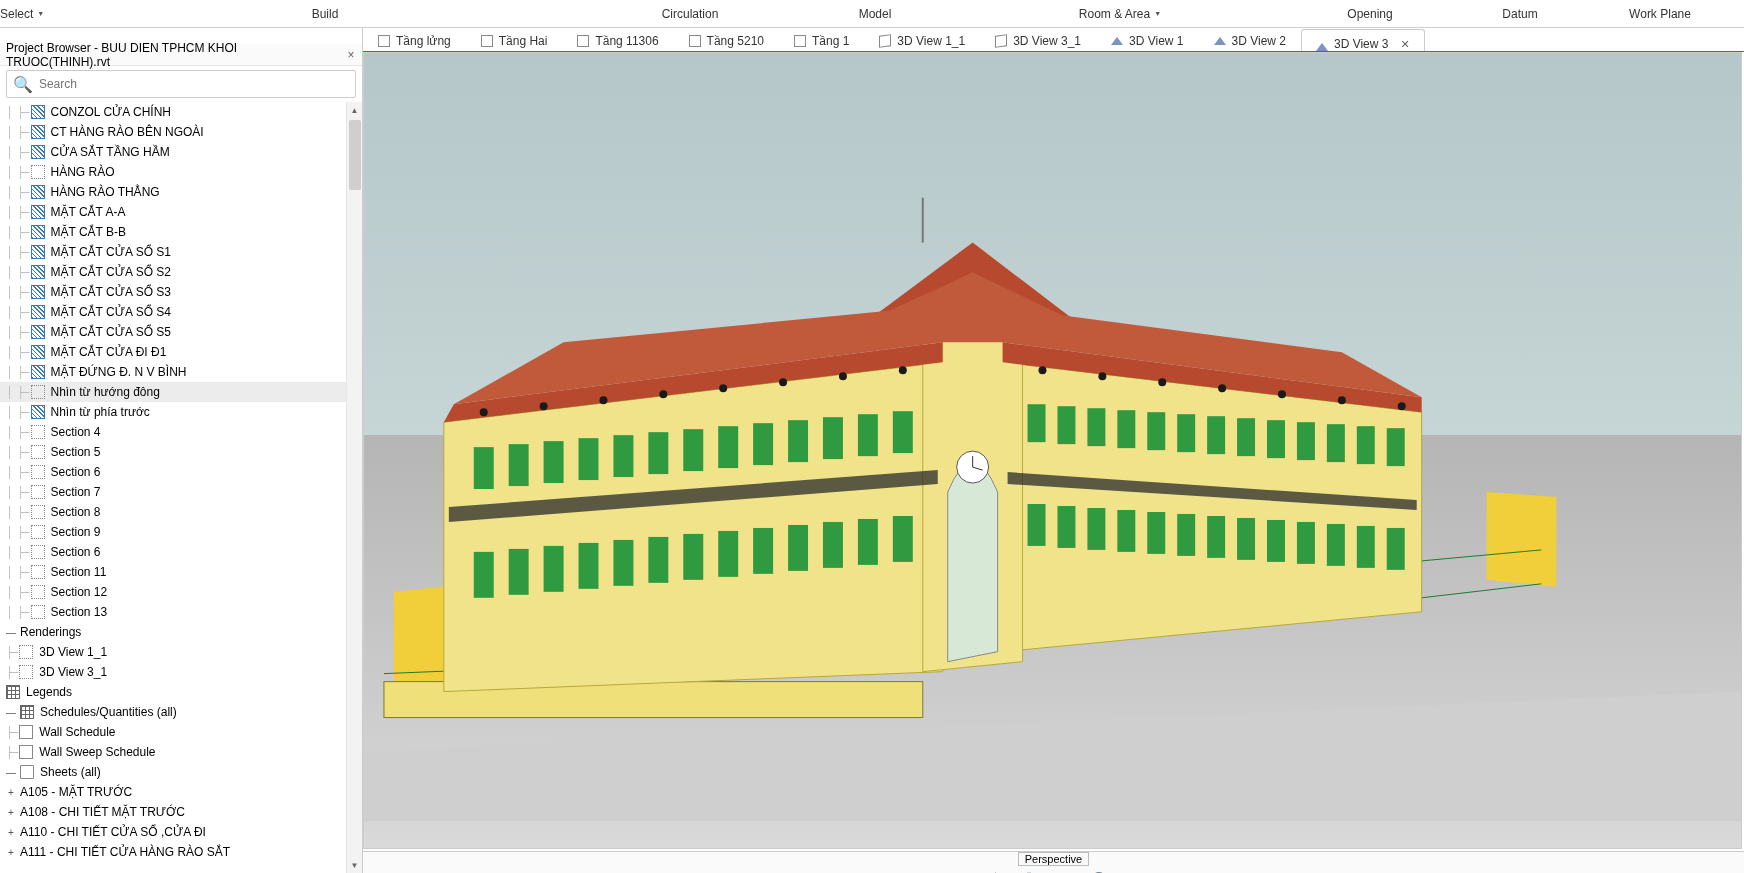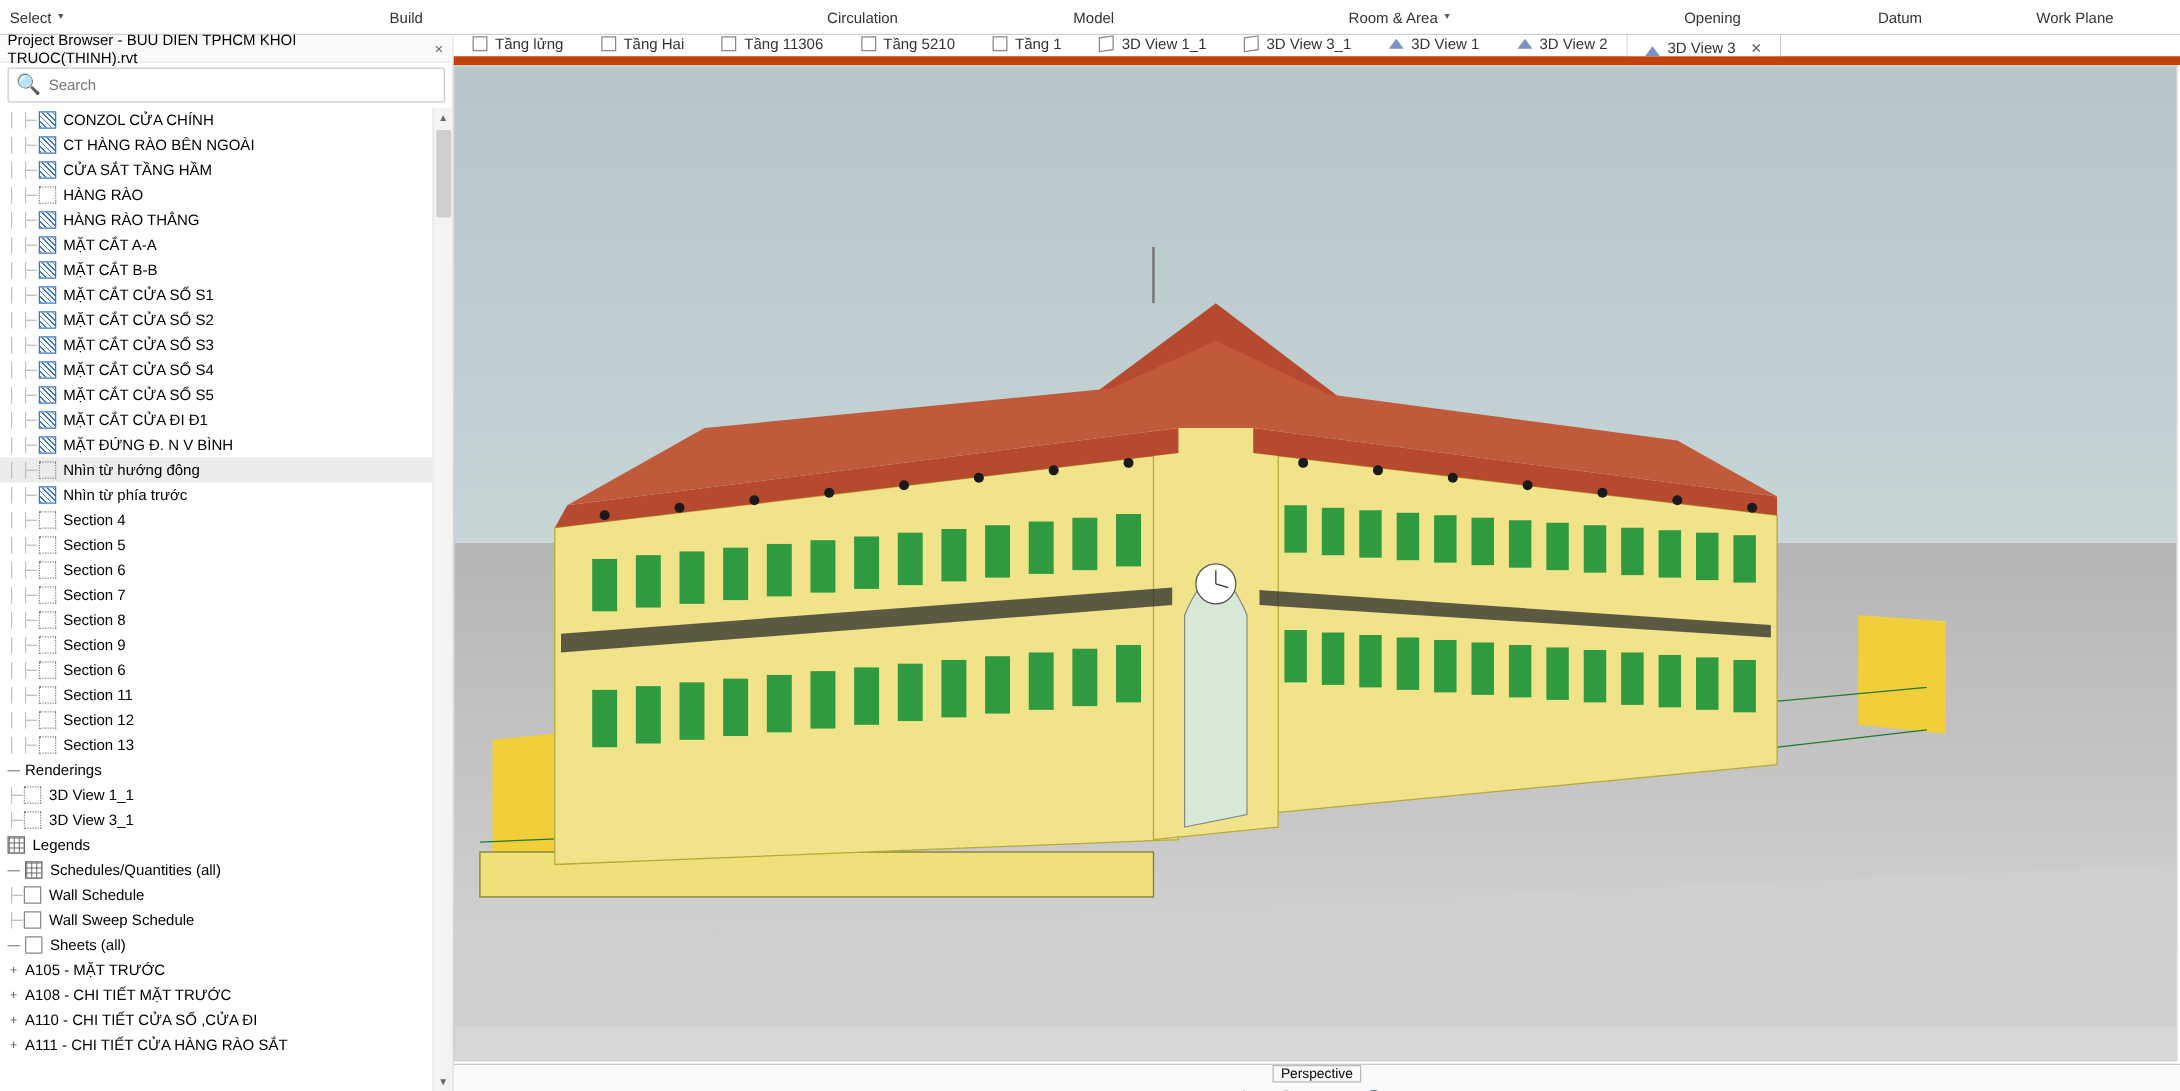--- a/index.html
+++ b/index.html
@@ -3,35 +3,35 @@
 <meta charset="utf-8">
 <style>
 * { box-sizing: border-box; margin: 0; padding: 0; font-family: "Segoe UI", Arial, sans-serif; }
 html, body { width: 1744px; height: 873px; overflow: hidden; background: #fff; }
 
 .ribbon {
   height: 28px; display: flex; align-items: center;
   border-bottom: 1px solid #d0d0d0; background: #fff; font-size: 12px; color: #333;
 }
 .ribbon .group { text-align: center; }
-.ribbon .sel { width: 60px; display:flex; align-items:center; justify-content:center; gap:4px;}
+.ribbon .sel { width: 60px; display:flex; align-items:center; gap:4px;}
 .ribbon .sel::after { content:"▼"; font-size:7px; color:#555;}
 .ribbon .w-build { flex: 0 0 530px; }
 .ribbon .w-circ  { flex: 0 0 200px; }
 .ribbon .w-model { flex: 0 0 170px; }
 .ribbon .w-room  { flex: 0 0 320px; display:flex; align-items:center; justify-content:center; gap:4px;}
 .ribbon .w-room::after { content:"▼"; font-size:7px; color:#555;}
 .ribbon .w-open  { flex: 0 0 180px; }
 .ribbon .w-datum { flex: 0 0 120px; }
 .ribbon .w-wp    { flex: 0 0 160px; }
 
 .body-row { display:flex; height: calc(100% - 28px); }
 
 .sidebar { width: 363px; display:flex; flex-direction:column; border-right:1px solid #ccc; background:#fff;}
-.pb-head { height:22px; display:flex; align-items:center; justify-content:space-between; padding:0 4px 0 6px; font-size:12px; border-bottom:1px solid #e6e6e6; background:#fafafa;}
+.pb-head { height:22px; display:flex; align-items:center; justify-content:space-between; padding:0 4px 0 6px; font-size:12px; border-bottom:1px solid #e6e6e6; background:#fafafa;margin-top:16px;}
 .pb-head .x { width:14px; text-align:center; color:#666; cursor:default;}
 .search-wrap { height:28px; display:flex; align-items:center; border:1px solid #ccc; margin:4px 6px; border-radius:2px; padding:0 6px; gap:6px; color:#888;}
 .search-wrap input { border:none; outline:none; flex:1; font-size:12px; color:#8b5cf6; background:transparent;}
 .tree-wrap { flex:1; overflow:hidden; position:relative; }
 .tree { position:absolute; left:0; right:16px; top:0; bottom:0; overflow:hidden; font-size:12px;}
 .scrollbar { position:absolute; right:0; top:0; bottom:0; width:16px; background:#f3f3f3; border-left:1px solid #e6e6e6; display:flex; flex-direction:column; align-items:center;}
 .scrollbar .arrow { height:16px; width:100%; display:flex; align-items:center; justify-content:center; font-size:8px; color:#666;}
 .scrollbar .thumb { width:12px; background:#cfcfcf; border-radius:2px; margin:2px 0; height:70px; }
 .scrollbar .track { flex:1; }
 
@@ -41,21 +41,21 @@
 .ic.blue { border:1px solid #3a76c8; background:repeating-linear-gradient(45deg,#3a76c8 0 1px,#fff 1px 3px);}
 .ic.box  { border:1px dotted #888; }
 .ic.sheet{ border:1px solid #888; background:linear-gradient(#fff,#fff);}
 .ic.grid { background:linear-gradient(#666,#666); background-size:4px 4px; border:1px solid #666; background-image:linear-gradient(#666 1px,transparent 1px),linear-gradient(90deg,#666 1px,transparent 1px);}
 .ic.fold { border:1px solid #888; border-radius:1px;}
 .node.sel { background:#ececec; }
 .node.cat { font-size:12px; }
 .node .exp { width:10px; text-align:center; color:#555; font-size:10px; margin-right:2px;}
 
 .main { flex:1; display:flex; flex-direction:column; background:#fff; }
-.tabs { height:24px; display:flex; align-items:flex-end; border-bottom:7px solid #c2410c; background:#fff; overflow:hidden;}
+.tabs { height:24px; display:flex; align-items:flex-end; border-bottom:1px solid #c2410c; background:#fff; overflow:hidden;}
 .tab { height:22px; display:flex; align-items:center; gap:6px; padding:0 14px; font-size:12px; border:1px solid transparent; border-bottom:none; color:#333;}
 .tab.active { border-color:#ccc; background:#fff; border-radius:3px 3px 0 0;align-items:flex-end;}
 .tab .ico { width:12px; height:12px; display:inline-block;}
 .tab .ico.plan { border:1px solid #888;}
 .tab .ico.cube { border:1px solid #888; transform:skewY(-8deg);}
 .tab .ico.home { width:0;height:0;border-left:6px solid transparent;border-right:6px solid transparent;border-bottom:8px solid #7a93c0;}
 .tab .close { font-size:11px; color:#666; margin-left:6px;}
 
 .viewport { flex:1; position:relative; overflow:hidden; border:1px solid #ccc; margin:0 2px 2px 0;}
 .sky { position:absolute; inset:0; background:linear-gradient(#b5c7c9 0%, #c6d5d6 48%, #b5b5b5 48%, #d9d9d9 100%);}

